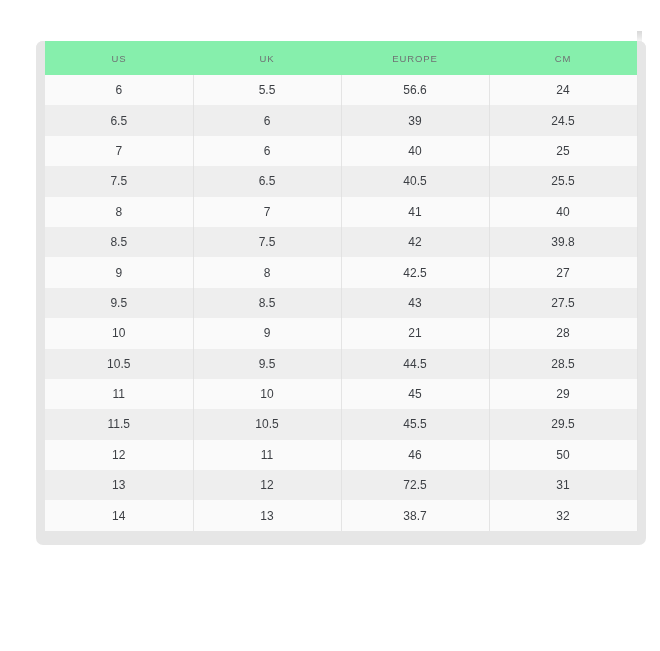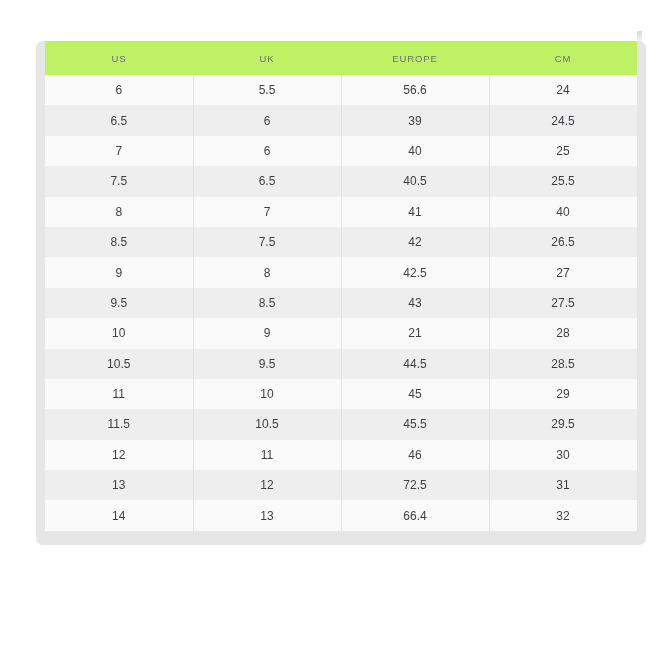--- a/index.html
+++ b/index.html
@@ -38,21 +38,21 @@
     overflow: hidden;
   }
 
   .chart-table {
     width: 100%;
     border-collapse: collapse;
     table-layout: fixed;
   }
 
   .chart-table th {
-    background: #bef264;
+    background: #86efac;
     color: #6f7073;
     font-size: 9.5px;
     font-weight: 400;
     letter-spacing: 0.9px;
     text-transform: uppercase;
     text-align: center;
     height: 34px;
     padding: 0;
     border: none;
   }
@@ -145,21 +145,21 @@
           <td>7</td>
           <td>41</td>
           <td>40</td>
           <td class="gutter"></td>
         </tr>
         <tr>
           <td class="gutter"></td>
           <td>8.5</td>
           <td>7.5</td>
           <td>42</td>
-          <td>26.5</td>
+          <td>39.8</td>
           <td class="gutter"></td>
         </tr>
         <tr>
           <td class="gutter"></td>
           <td>9</td>
           <td>8</td>
           <td>42.5</td>
           <td>27</td>
           <td class="gutter"></td>
         </tr>
@@ -201,34 +201,34 @@
           <td>10.5</td>
           <td>45.5</td>
           <td>29.5</td>
           <td class="gutter"></td>
         </tr>
         <tr>
           <td class="gutter"></td>
           <td>12</td>
           <td>11</td>
           <td>46</td>
-          <td>30</td>
+          <td>50</td>
           <td class="gutter"></td>
         </tr>
         <tr>
           <td class="gutter"></td>
           <td>13</td>
           <td>12</td>
           <td>72.5</td>
           <td>31</td>
           <td class="gutter"></td>
         </tr>
         <tr>
           <td class="gutter"></td>
           <td>14</td>
           <td>13</td>
-          <td>66.4</td>
+          <td>38.7</td>
           <td>32</td>
           <td class="gutter"></td>
         </tr>
       </tbody>
   </table>
 </div>
 
 </body></html>

